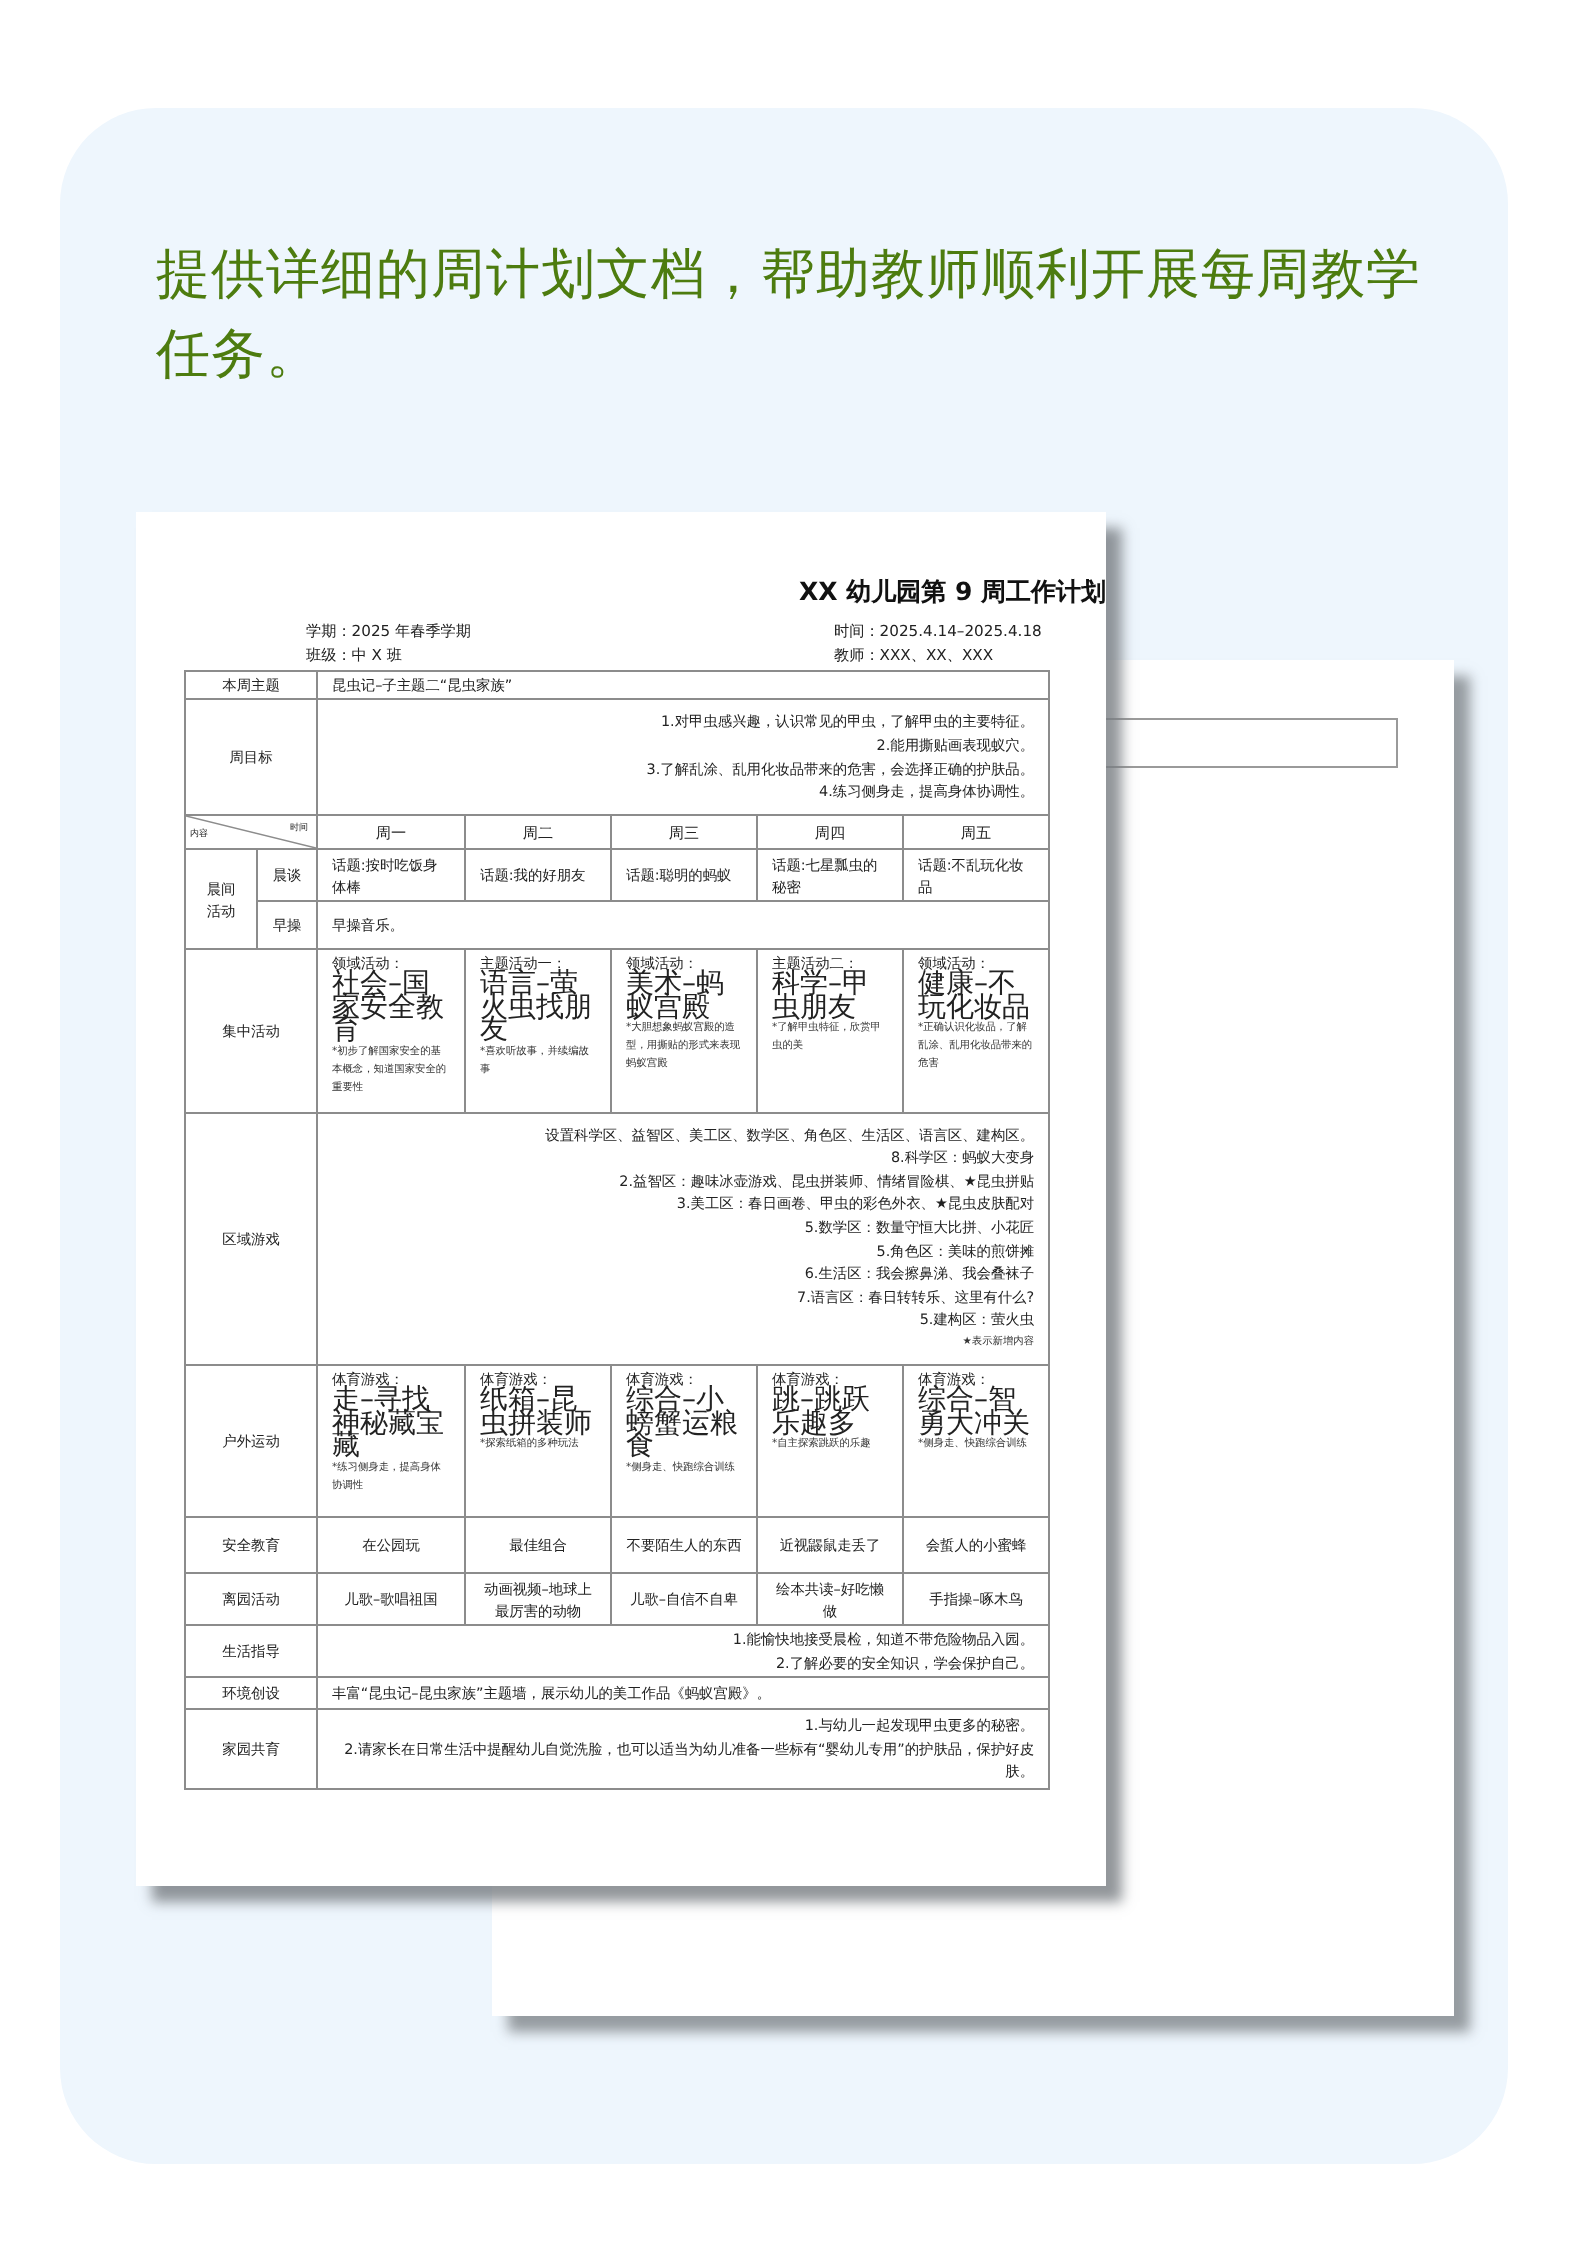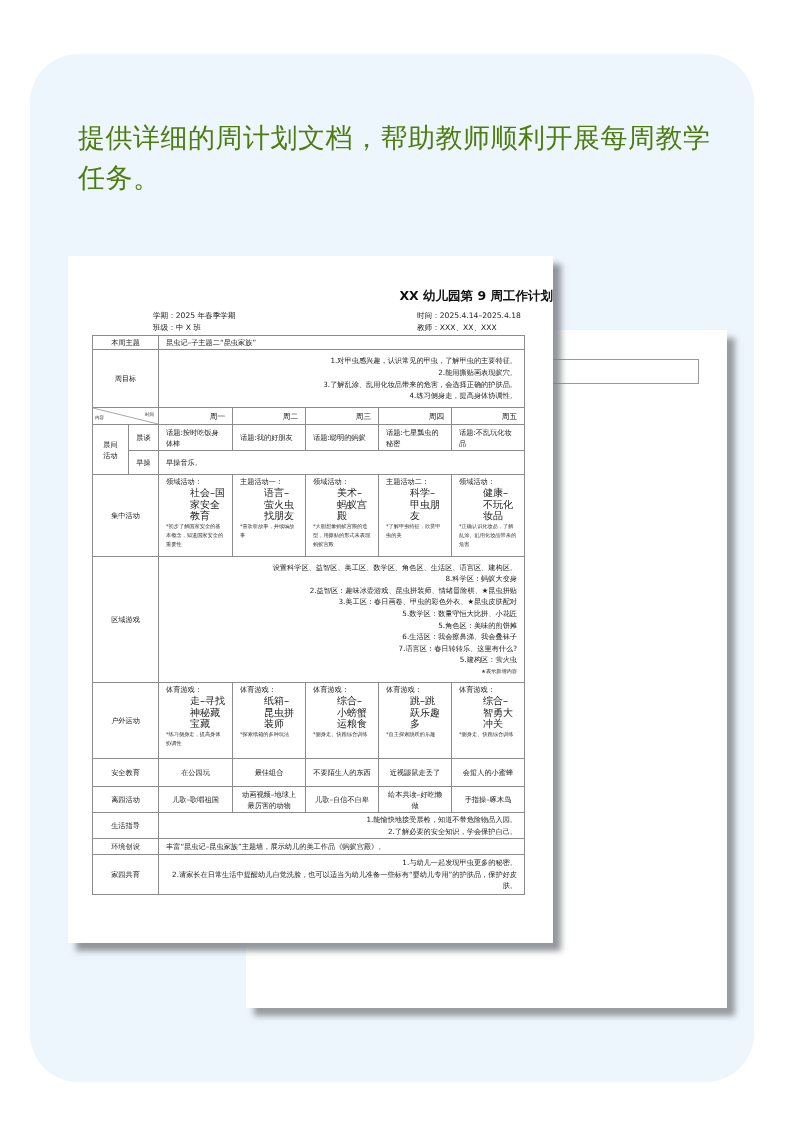--- a/index.html
+++ b/index.html
@@ -16,27 +16,27 @@
   .page-front { position:absolute; left:68px; top:256px; width:485px; height:687px; background:#fff;
                 box-shadow: 8px 8px 6px rgba(120,125,130,0.8); }
   .doc-title { position:absolute; left:0; width:100%; top:32px; text-align:right; font-size:12.5px;
                color:#111; font-weight:bold; }
   .meta { position:absolute; font-size:7.6px; color:#222;margin-left:32px; }
   table.plan { position:absolute; left:24px; top:79px; width:432px; border-collapse:collapse;
                table-layout:fixed; font-size:7.2px; color:#222; }
   table.plan td { border:1px solid #8c8c8c; padding:1px 7px; vertical-align:middle; line-height:11px; }
   .c { text-align:center; }
   .small { font-size:5.2px; line-height:9px; color:#333; }
-  .big { font-size:10px; line-height:11.5px;margin-left:24px; }
+  .big { font-size:14px; line-height:11.5px; }
   .lines div { line-height:11.6px;text-align:right; }
   .diag { position:relative; height:14px; padding:0 !important; }
   .diag svg { position:absolute; left:0; top:0; width:100%; height:100%; }
   .diag .l { position:absolute; left:2px; bottom:1px; font-size:4.5px; }
   .diag .r { position:absolute; right:4px; top:1px; font-size:4.5px; }
-  .day { font-weight:normal; text-align:right; font-size:7.6px; }
+  .day { font-weight:normal; text-align:center; font-size:7.6px; }
   .vtop { vertical-align:top !important; }
 </style>
 </head>
 <body>
 
 <div class="panel"></div>
 
 <div class="headline">提供详细的周计划文档，帮助教师顺利开展每周教学任务。</div>
 
 <div class="page-back">

